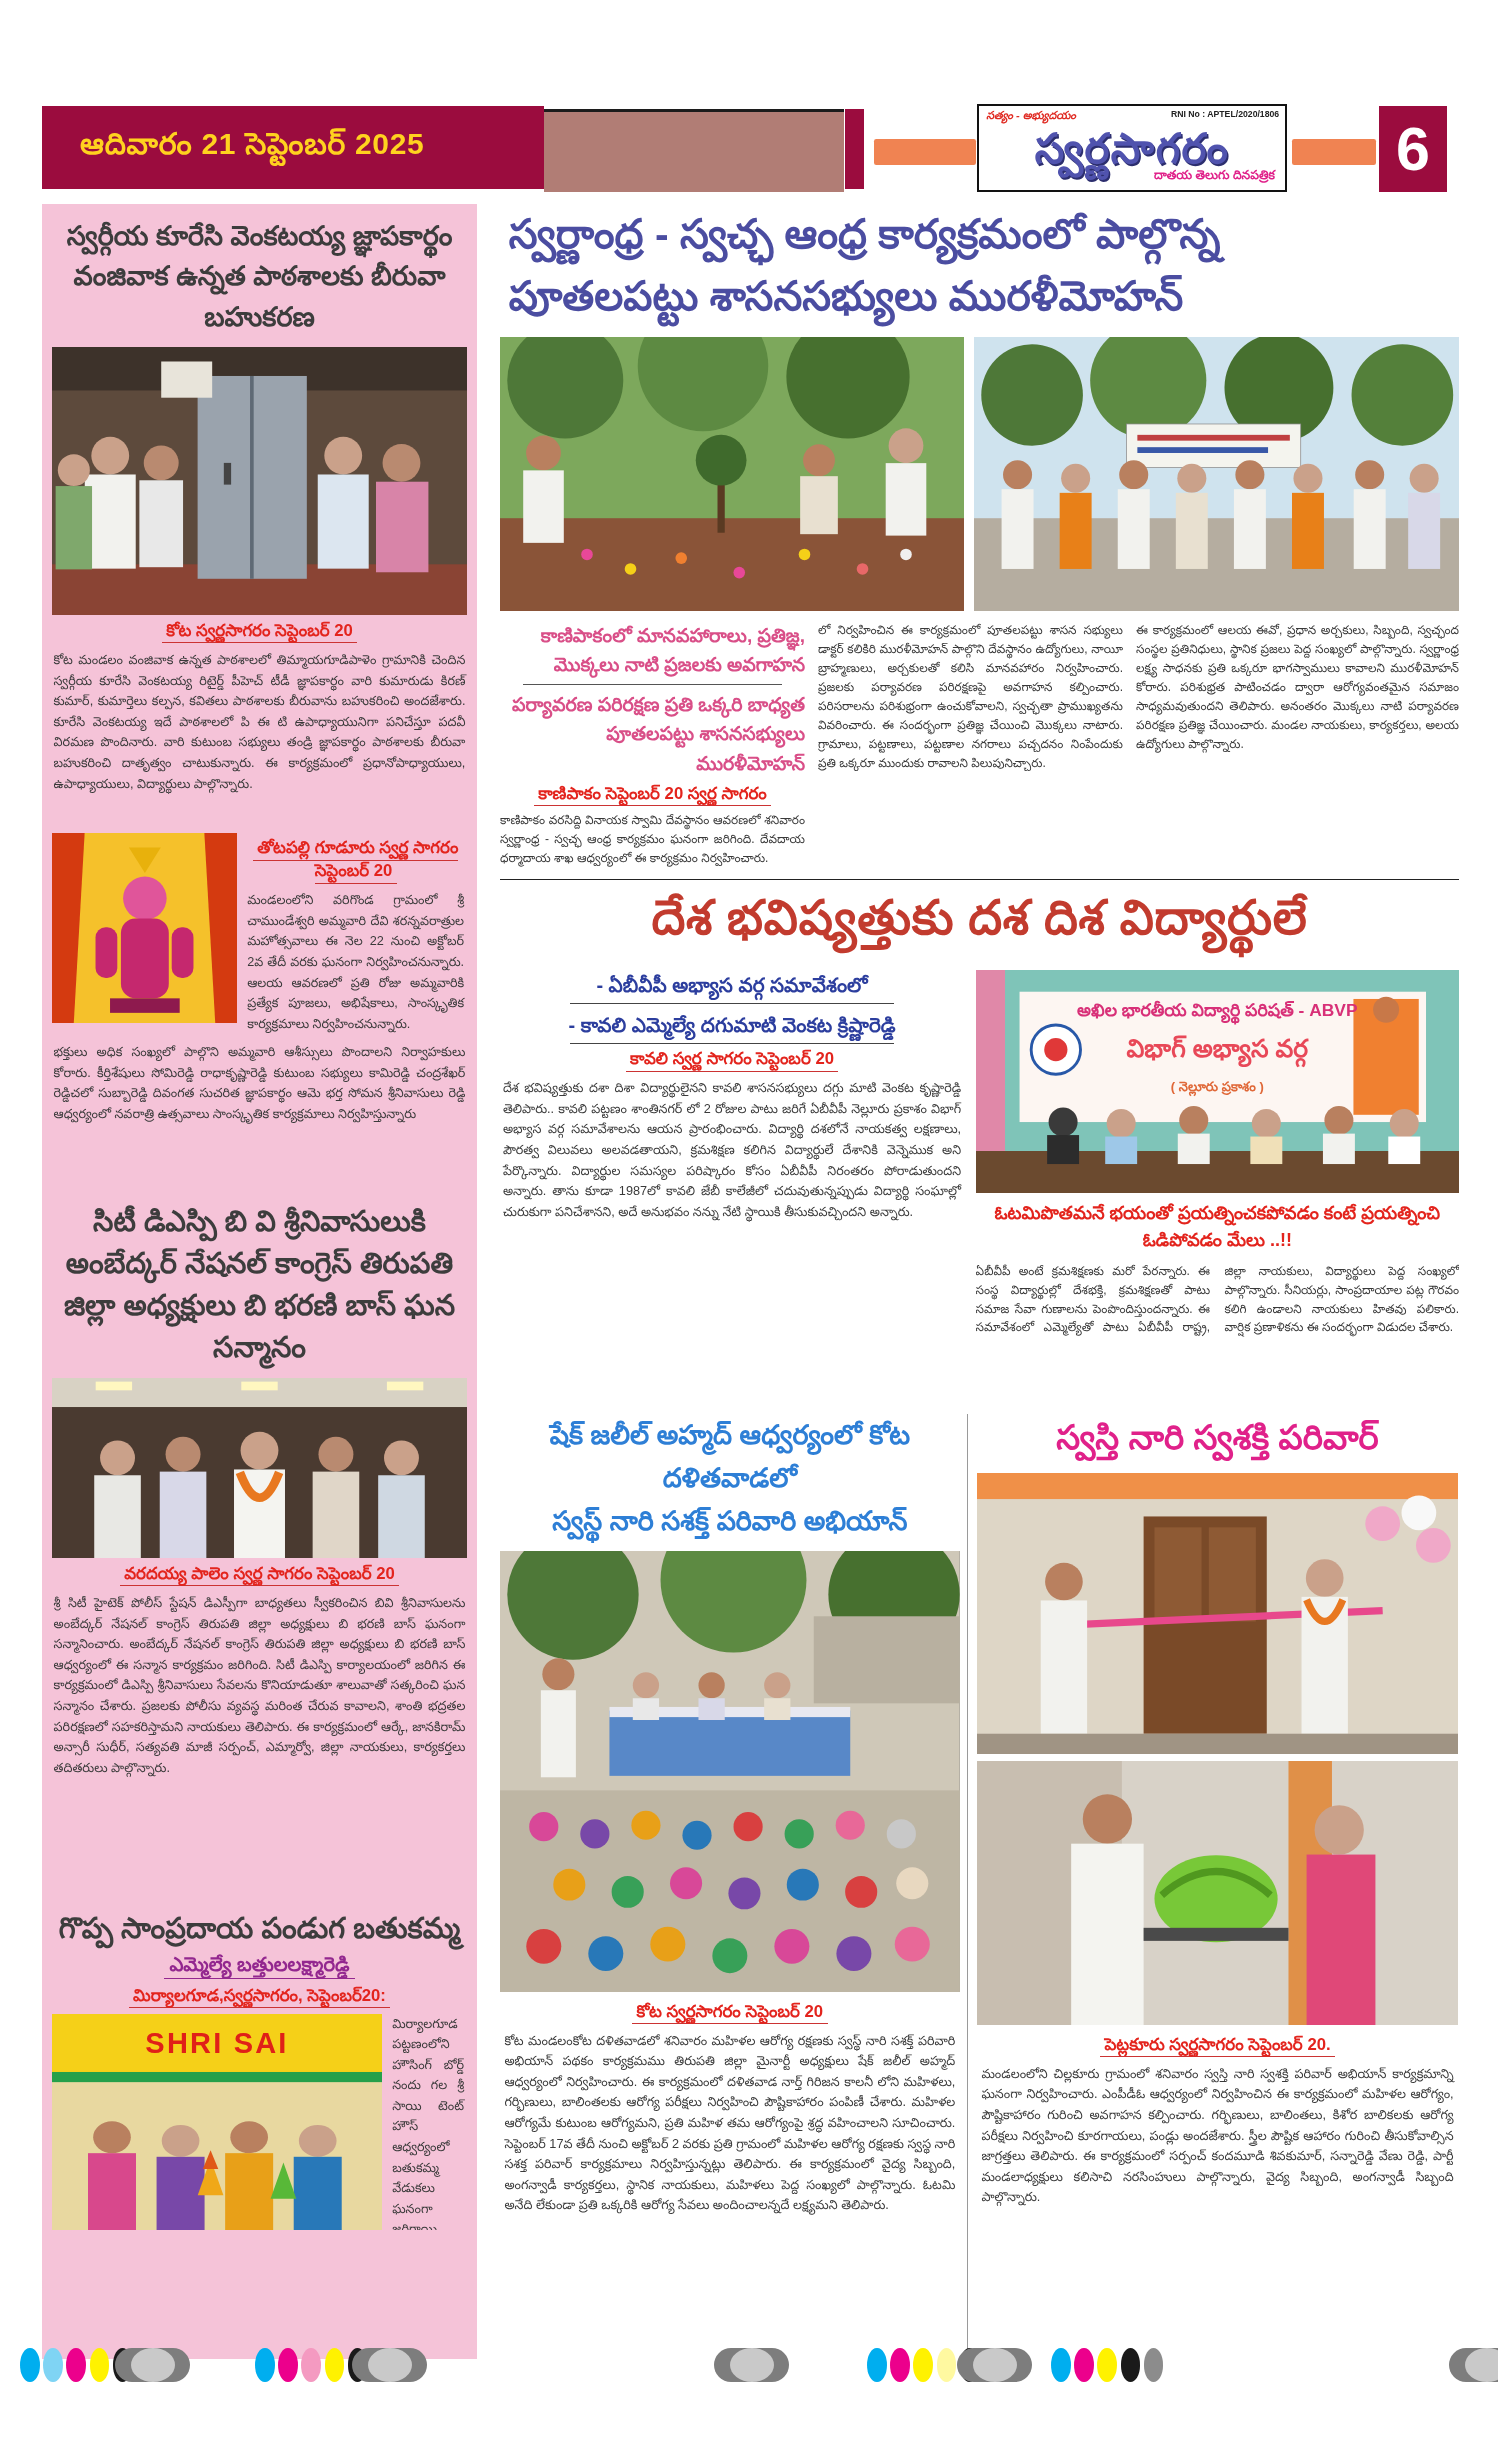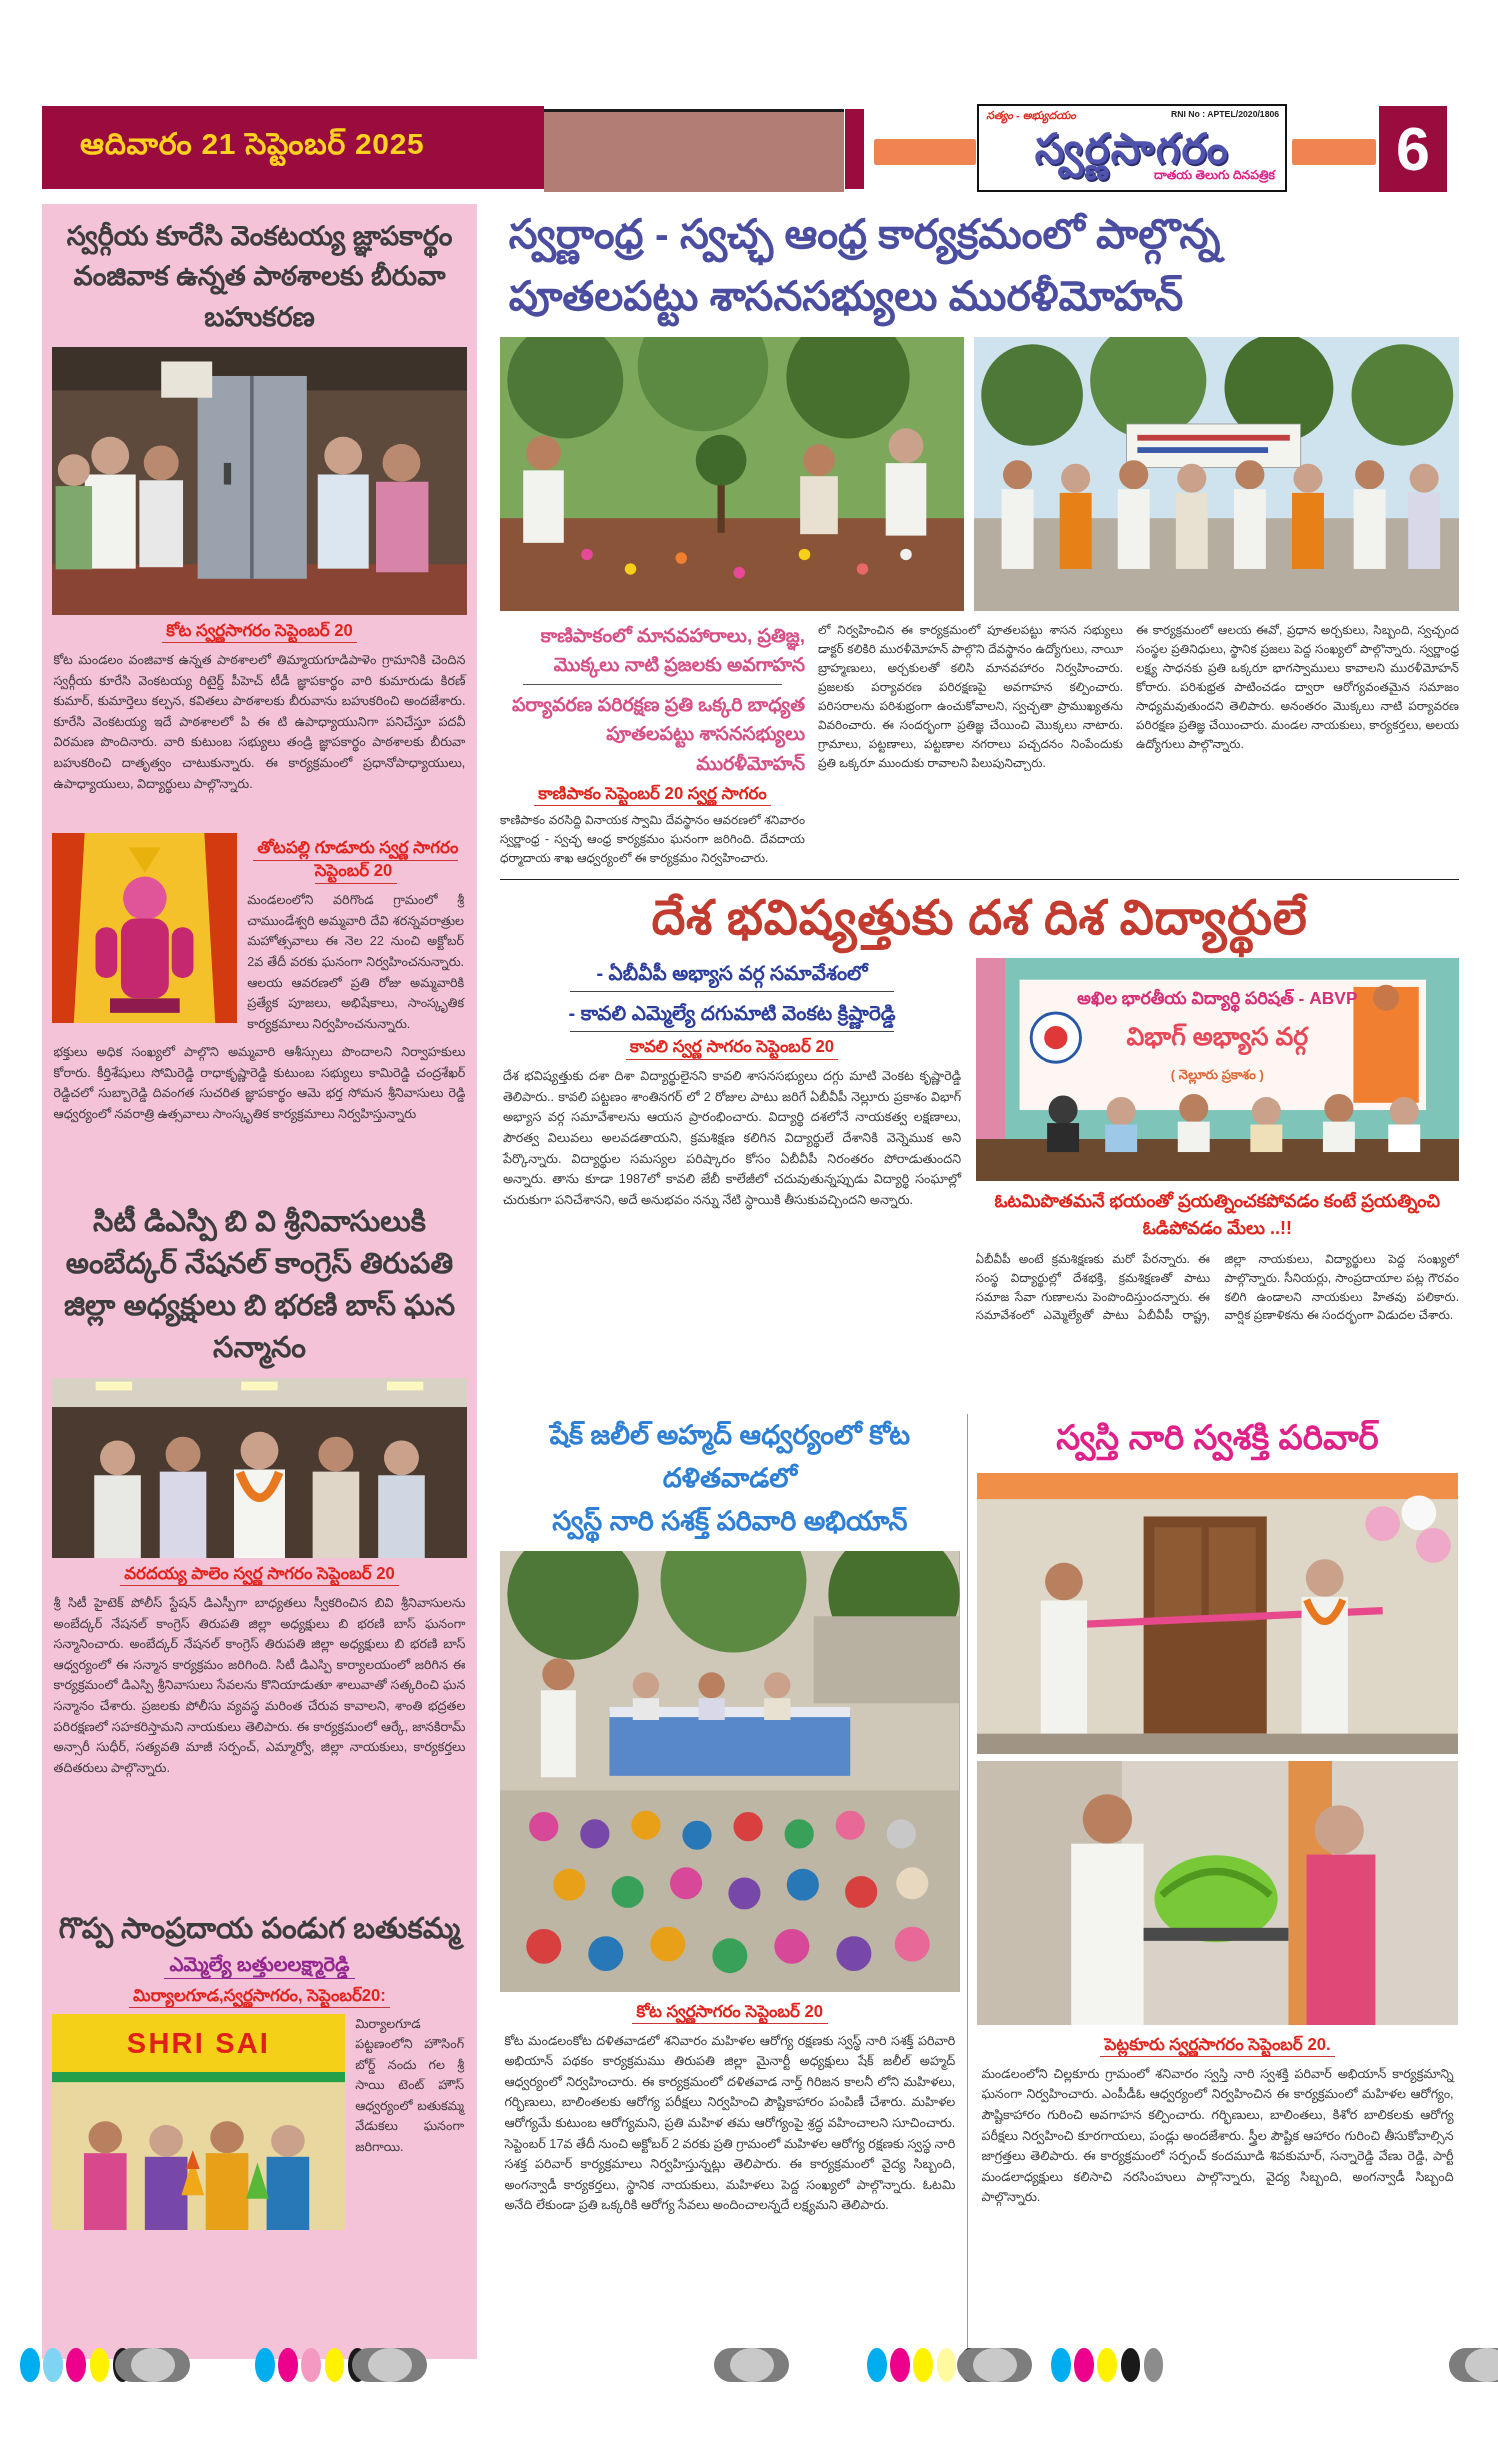--- a/index.html
+++ b/index.html
@@ -37,21 +37,21 @@
   .top-art{left:500px;top:204px;width:959px;height:671px;overflow:hidden;}
   .top-head{color:#4b4da1;font-weight:bold;font-size:41px;line-height:1.5;padding-left:8.7px;}
   .top-photos{display:flex;gap:10px;margin-top:10px;}
   .top-cols{display:flex;gap:13px;margin-top:10px;}
   .subhead{color:#d94f88;font-weight:bold;font-size:19px;line-height:1.55;text-align:right;}
   .rule{border-bottom:1.1px solid #555;width:85%;margin:4.4px auto;}
   .small-body{font-size:12px;line-height:1.58;text-align:justify;color:#3a3a3a;overflow:hidden;}
   
   .mid-art{left:500px;top:879px;width:959px;height:535px;border-top:1.5px solid #222;overflow:hidden;}
   .mid-head{color:#c23b2e;font-weight:bold;font-size:48px;text-align:center;margin-top:10px;letter-spacing:0.7px;}
-  .mid-row{display:flex;gap:11.6px;margin-top:1px;}
+  .mid-row{display:flex;gap:11.6px;margin-top:13px;}
   .bullet{color:#2c3e9e;font-weight:bold;font-size:20px;text-align:center;line-height:1.5;}
   .bullet-rule{border-bottom:1.1px solid #444;width:70%;margin:2.9px auto 5.8px auto;}
   .cap-red{color:#e3241d;font-weight:bold;font-size:18px;text-align:center;line-height:1.5;margin-top:7.3px;}
   .two-col{column-count:2;column-gap:14.5px;}
   
   .bot-mid{left:500px;top:1414px;width:468px;height:947px;border-right:0.7px solid #9a9a9a;box-sizing:border-box;padding-right:7.3px;overflow:hidden;}
   .bm-head{color:#2e7fd6;font-weight:bold;font-size:27px;line-height:1.6;text-align:center;}
   
   .bot-right{left:977px;top:1414px;width:481px;height:947px;overflow:hidden;}
   .br-head{color:#e0218a;font-weight:bold;font-size:34px;text-align:center;margin:4.4px 0 7.3px 0;}
@@ -162,21 +162,21 @@
     </div>
     <div class="dateline"><span>వరదయ్య పాలెం స్వర్ణ సాగరం సెప్టెంబర్ 20</span></div>
     <div class="body-txt" style="height:305px;">శ్రీ సిటీ హైటెక్ పోలీస్ స్టేషన్ డిఎస్పీగా బాధ్యతలు స్వీకరించిన బివి శ్రీనివాసులను అంబేద్కర్ నేషనల్ కాంగ్రెస్ తిరుపతి జిల్లా అధ్యక్షులు బి భరణి బాస్ ఘనంగా సన్మానించారు. అంబేద్కర్ నేషనల్ కాంగ్రెస్ తిరుపతి జిల్లా అధ్యక్షులు బి భరణి బాస్ ఆధ్వర్యంలో ఈ సన్మాన కార్యక్రమం జరిగింది. సిటీ డిఎస్పి కార్యాలయంలో జరిగిన ఈ కార్యక్రమంలో డిఎస్పి శ్రీనివాసులు సేవలను కొనియాడుతూ శాలువాతో సత్కరించి ఘన సన్మానం చేశారు. ప్రజలకు పోలీసు వ్యవస్థ మరింత చేరువ కావాలని, శాంతి భద్రతల పరిరక్షణలో సహకరిస్తామని నాయకులు తెలిపారు. ఈ కార్యక్రమంలో ఆర్కే, జానకిరామ్ అన్సారీ సుధీర్, సత్యవతి మాజీ సర్పంచ్, ఎమ్మార్వో, జిల్లా నాయకులు, కార్యకర్తలు తదితరులు పాల్గొన్నారు.</div>
   </div>
 
   <div>
     <div class="lc-head h40" style="padding-bottom:0;">గొప్ప సాంప్రదాయ పండుగ బతుకమ్మ</div>
     <div class="byline"><span>ఎమ్మెల్యే బత్తులలక్ష్మారెడ్డి</span></div>
     <div class="dateline"><span>మిర్యాలగూడ,స్వర్ణసాగరం, సెప్టెంబర్20:</span></div>
     <div class="rowflex">
-      <div class="photo" style="width:293px;height:216px;flex:none;">
+      <div class="photo" style="width:330px;height:216px;flex:none;">
         <svg viewBox="0 0 385 298" preserveAspectRatio="none">
           <rect x="0" y="0" width="385" height="298" fill="#e8d8a0"></rect>
           <rect x="0" y="0" width="385" height="80" fill="#f5d018"></rect>
           <rect x="0" y="80" width="385" height="14" fill="#25a04a"></rect>
           <circle cx="70" cy="170" r="22" fill="#b9805f"></circle>
             <rect x="42" y="192" width="56" height="106" fill="#d8488c"></rect>
           <circle cx="150" cy="175" r="22" fill="#caa18a"></circle>
             <rect x="122" y="197" width="56" height="101" fill="#7848a8"></rect>
           <circle cx="230" cy="170" r="22" fill="#b9805f"></circle>
             <rect x="202" y="192" width="56" height="106" fill="#e8a018"></rect>

